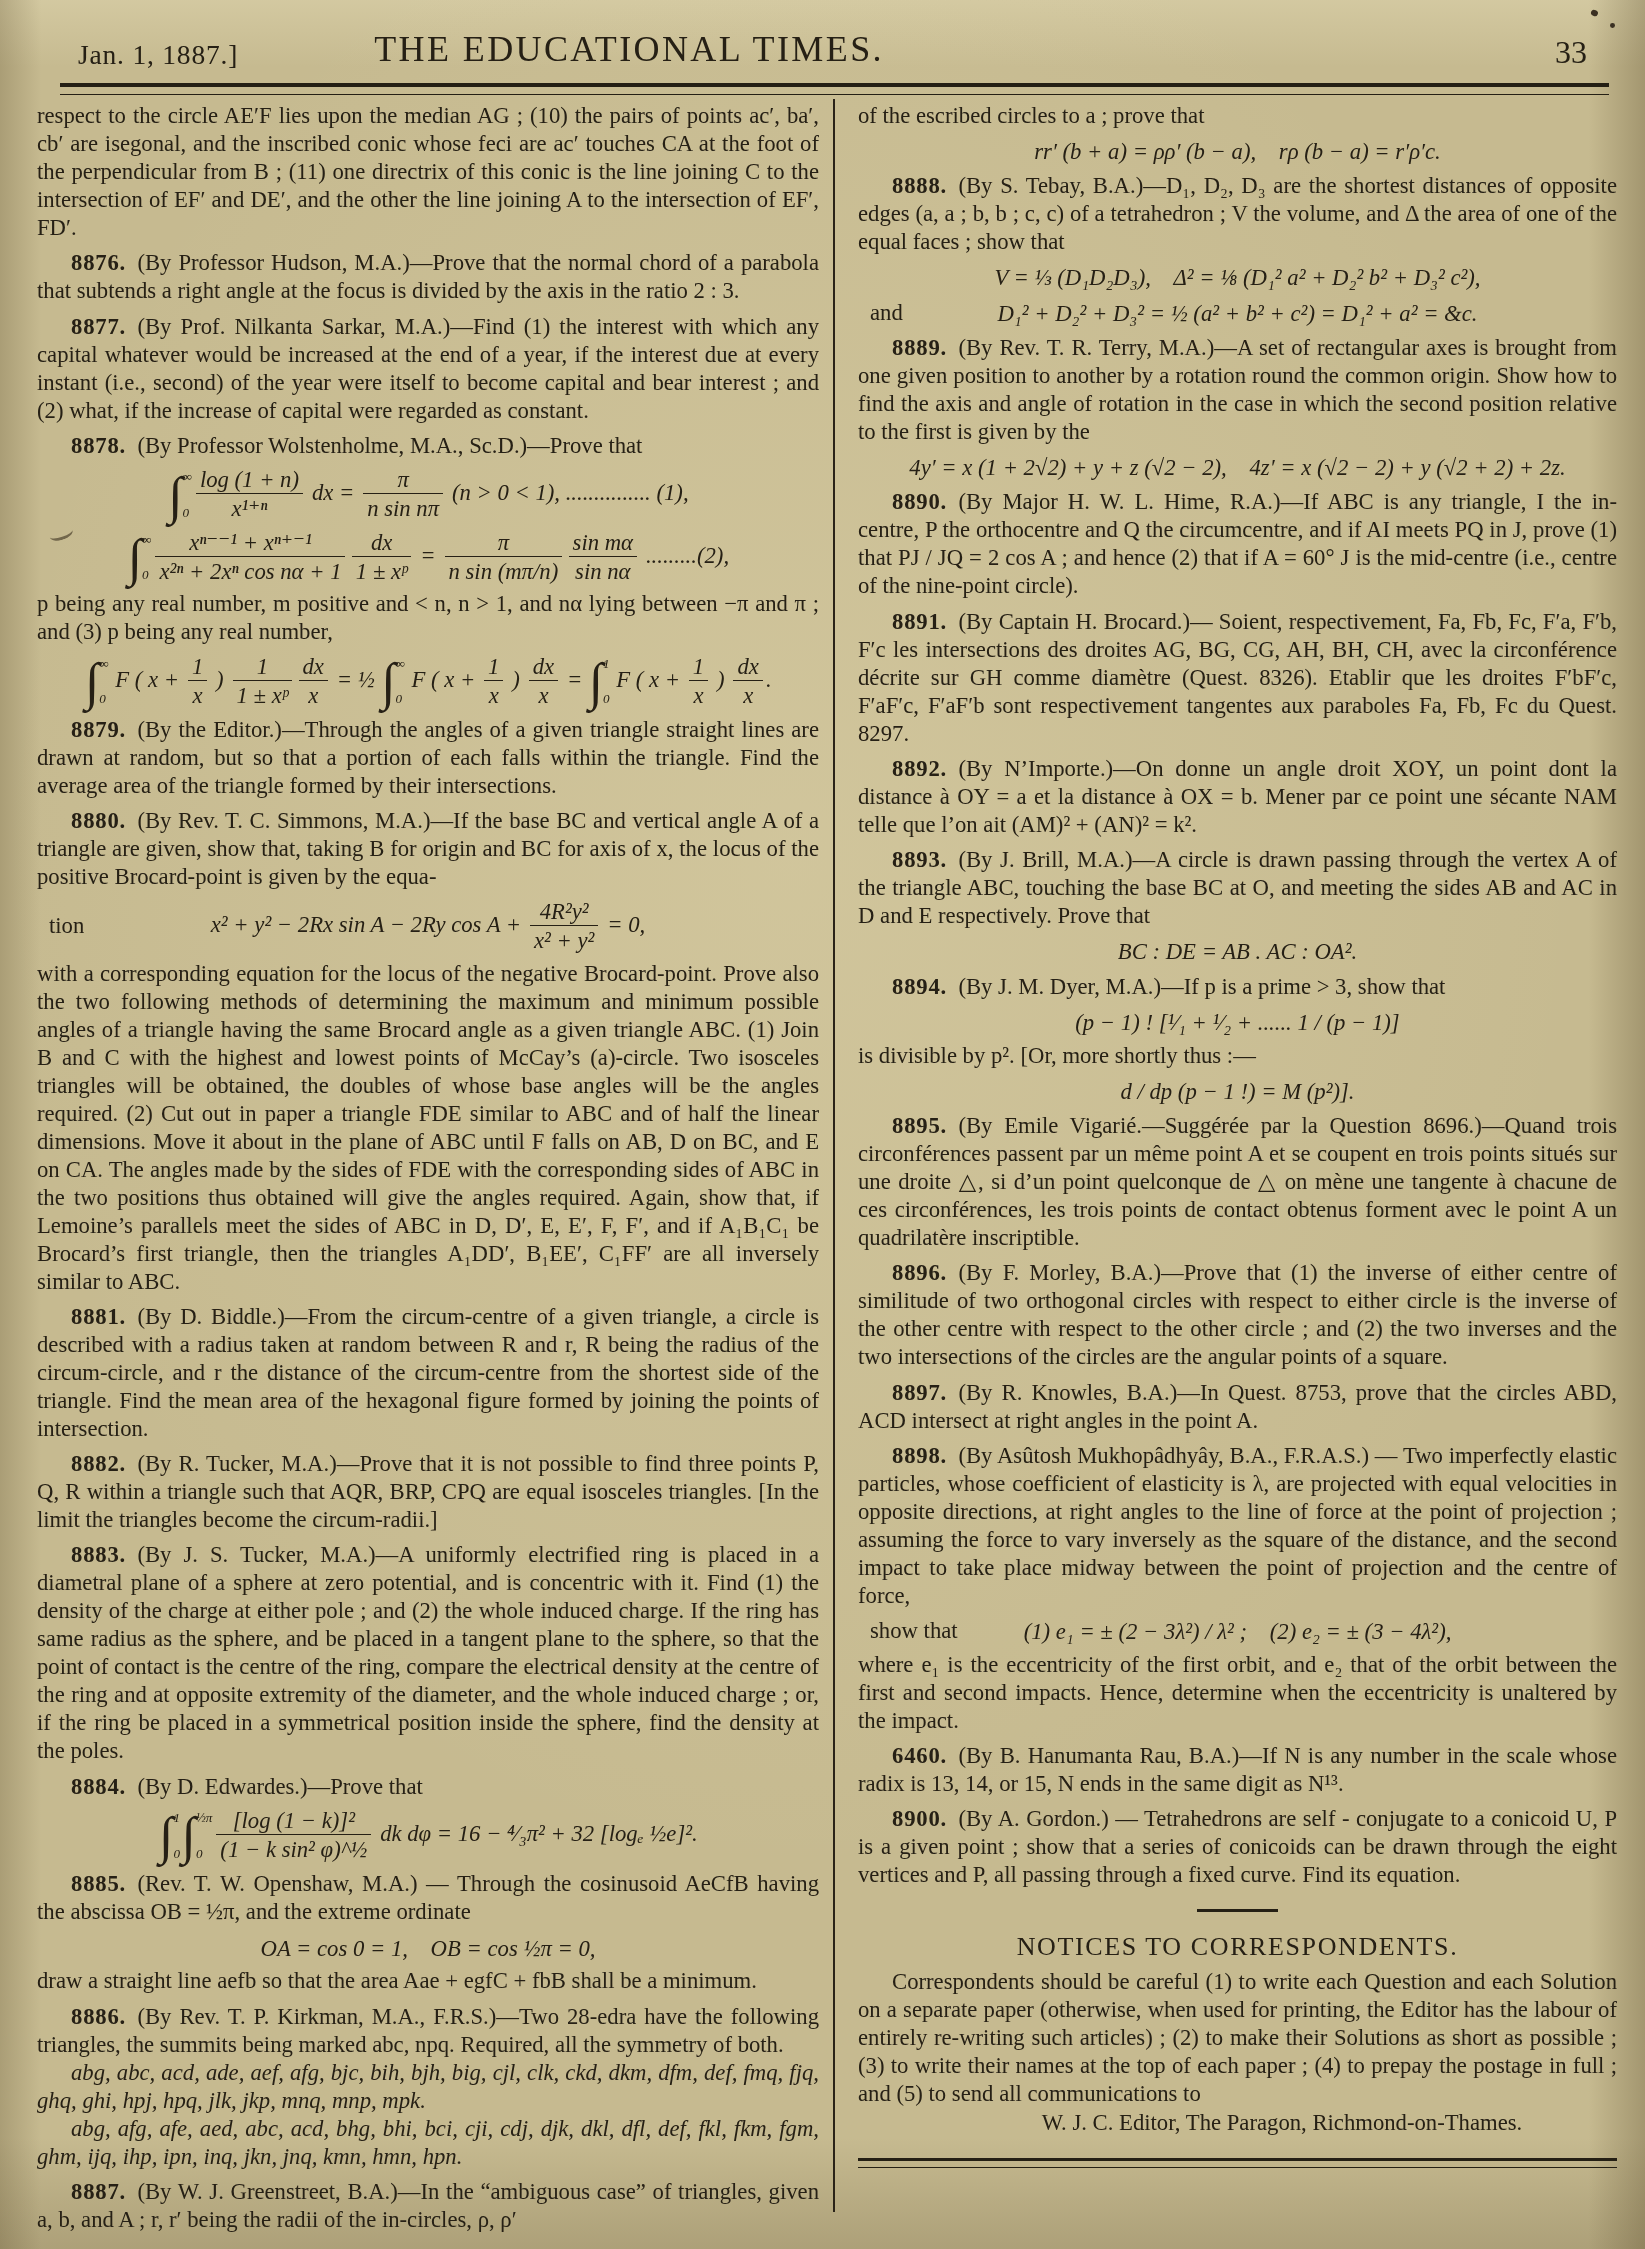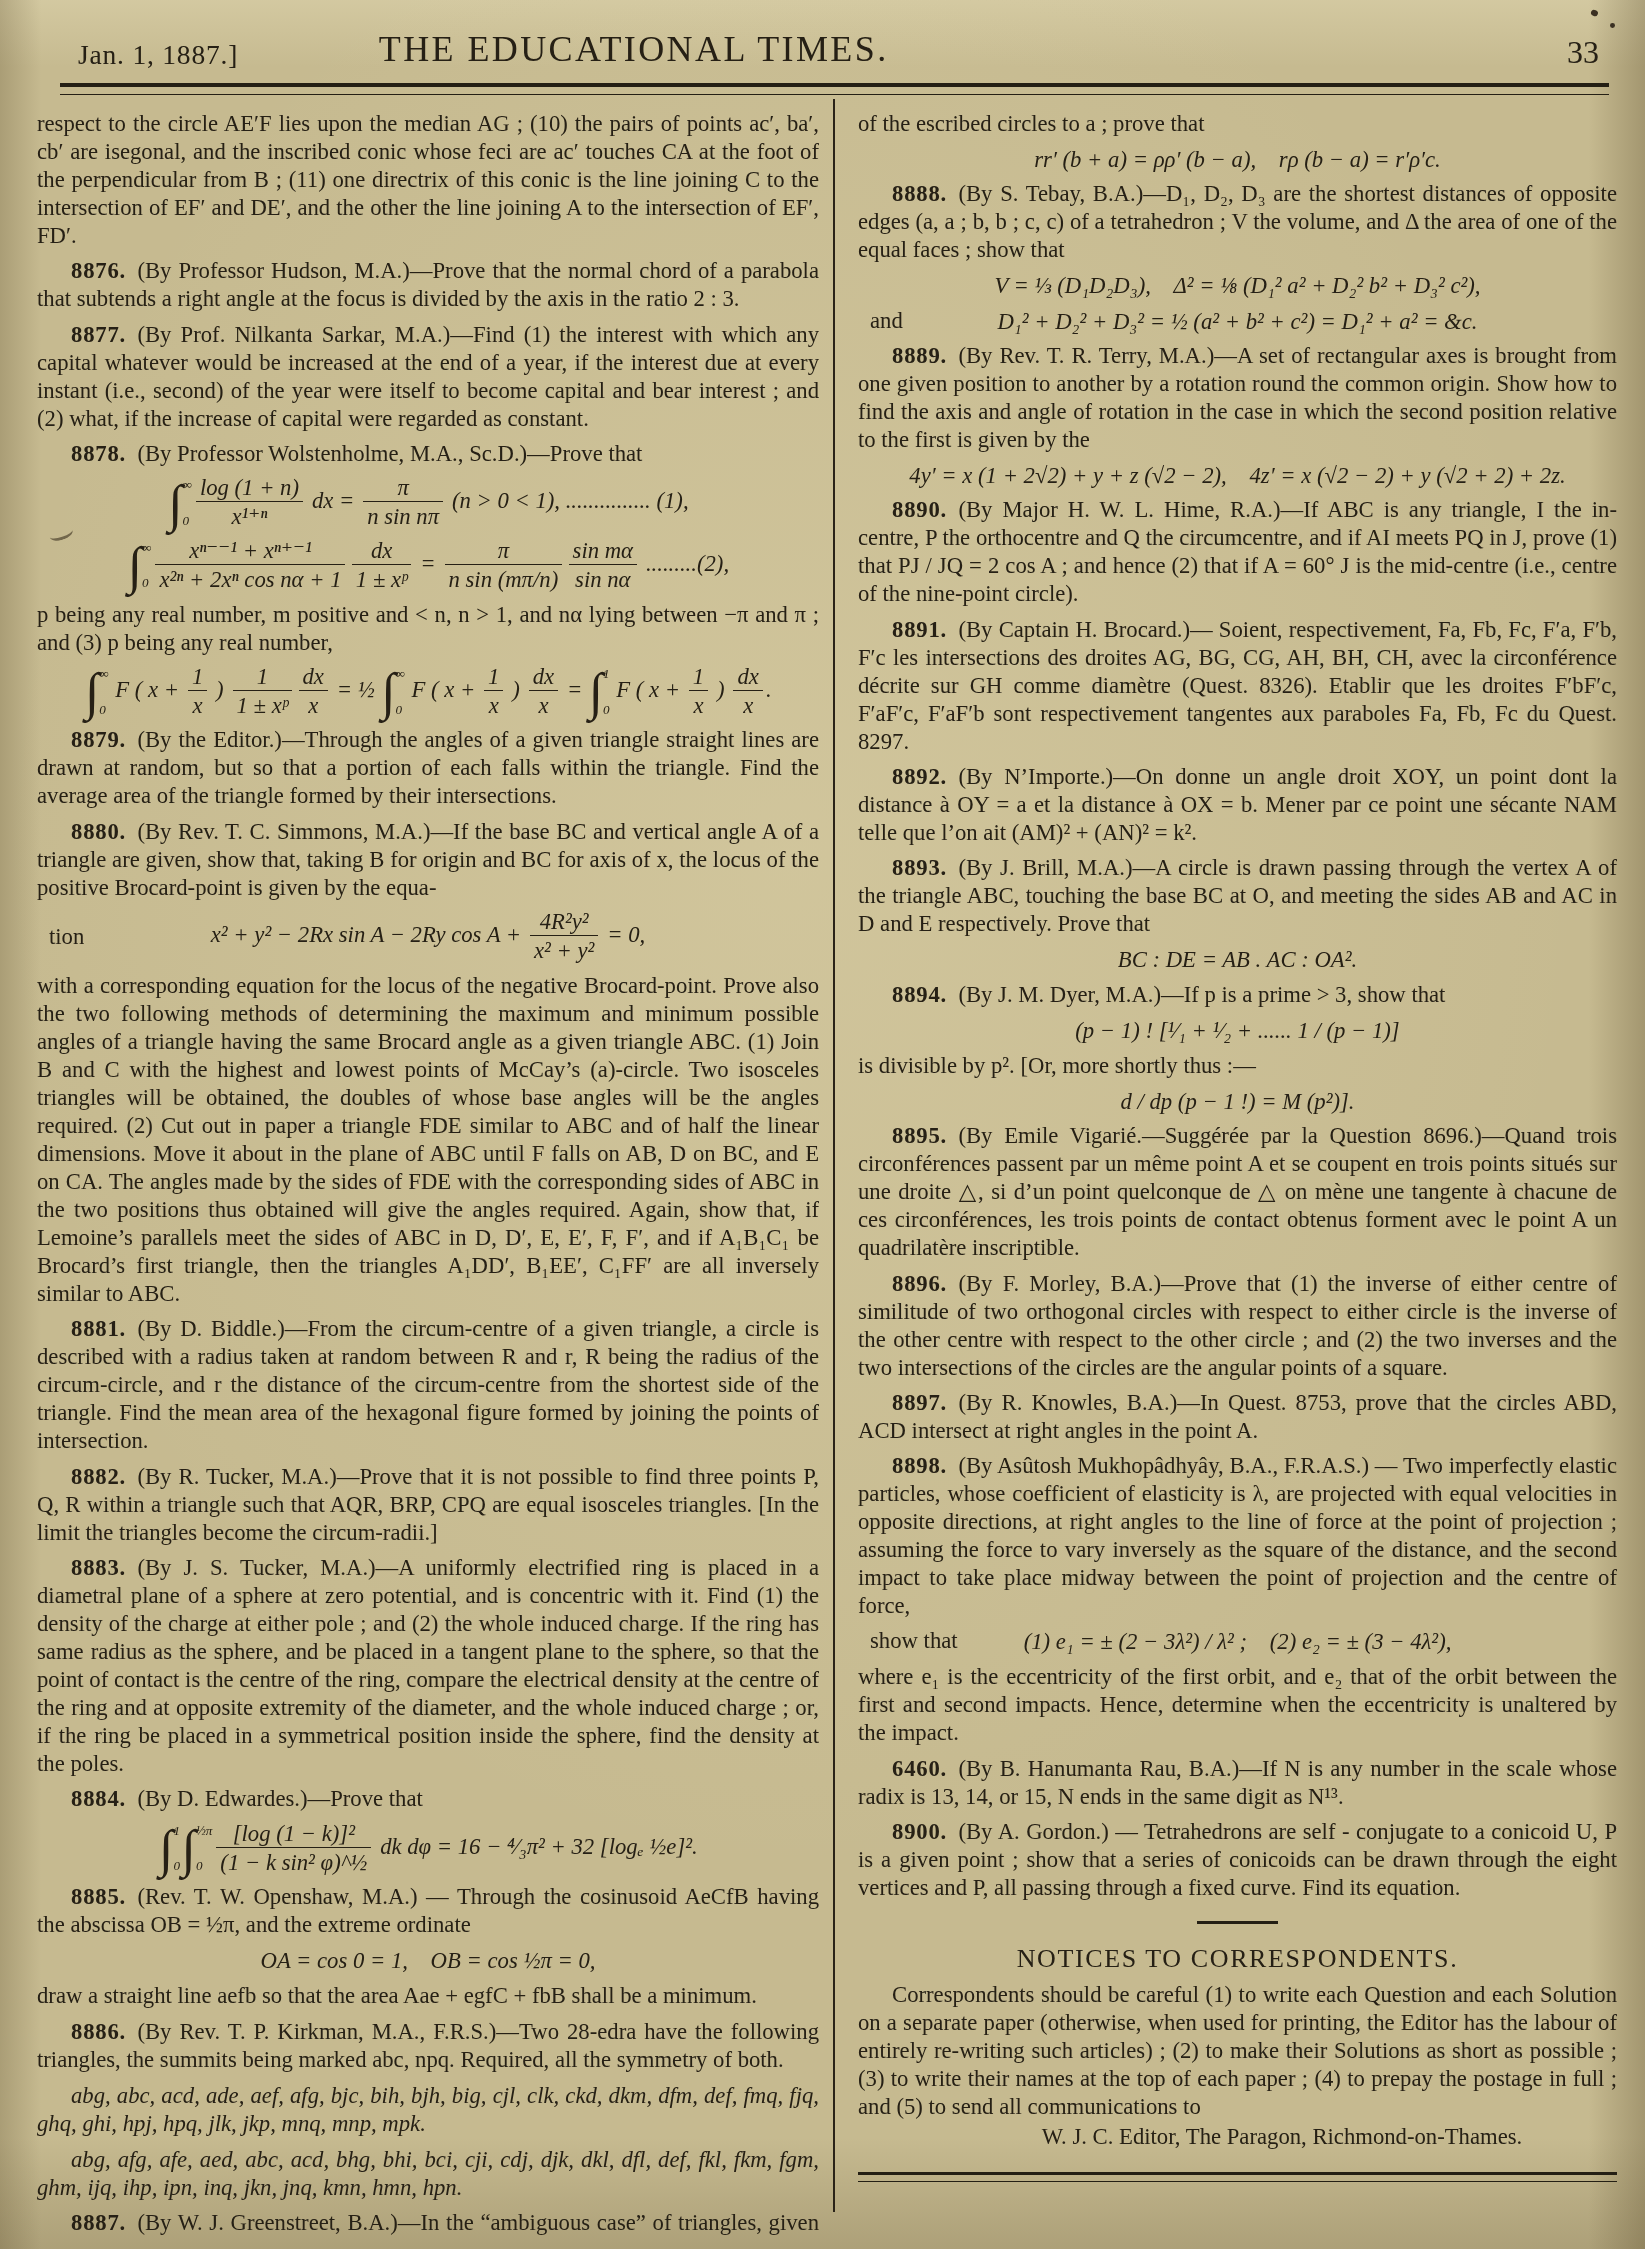--- a/index.html
+++ b/index.html
@@ -11,38 +11,38 @@
   .page{
     position:relative;width:1646px;height:2250px;overflow:hidden;
     color:#262015;
     background:
       radial-gradient(ellipse 1133px 1456px at 48% 38%, rgba(240,230,190,.25), rgba(240,230,190,0) 70%),
       linear-gradient(90deg, rgba(70,55,25,.22) 0%, rgba(70,55,25,0) 2.5%, rgba(70,55,25,0) 96.5%, rgba(70,55,25,.28) 100%),
       linear-gradient(180deg, rgba(250,244,210,.25) 0%, rgba(70,55,25,0) 3%, rgba(70,55,25,0) 95%, rgba(70,55,25,.20) 100%),
       #c6ba90;
   }
   
-  .header{position:absolute;top:27.5px;left:0;right:0;height:50px;}
+  .header{position:absolute;top:27.5px;left:0;right:12px;height:50px;}
   .date{position:absolute;left:78px;top:11.3px;font-size:27.5px;letter-spacing:0.8px;}
   .title{position:absolute;left:38.5%;top:0;transform:translateX(-50%);
          font-size:36px;letter-spacing:2.4px;white-space:nowrap;}
   .pageno{position:absolute;right:47px;top:6.5px;font-size:32px;}
   .hrule{position:absolute;top:83px;left:60px;right:37px;height:6.5px;
          border-top:4px solid #241f14;border-bottom:1.6px solid #241f14;}
   
   .col{position:absolute;top:102px;height:2140px;overflow:hidden;
        font-size:22.7px;line-height:28px;text-align:justify;}
   .col-left{left:37px;width:782px;}
   .col-right{left:858px;width:759px;}
   .divider{position:absolute;left:833px;top:99px;width:2.4px;height:2113px;background:#2a2318;}
   
   p{margin:0;}
   .prob{margin-top:7.3px;text-indent:34px;}
   .pnum{font-weight:bold;letter-spacing:0.8px;}
-  .cont{margin-top:8px;}
+  .cont{margin-top:0;}
   .ind{text-indent:34px;}
   .it{font-style:italic;}
   .formula{position:relative;text-align:center;font-style:italic;
            margin:7.3px 0 5.7px;line-height:1.15;}
   .flabel{position:absolute;left:12px;top:50%;transform:translateY(-50%);
           font-style:normal;}
   .fbody{display:inline-block;vertical-align:middle;}
   .frac{display:inline-block;vertical-align:middle;text-align:center;margin:0 3.2px;}
   .fn{display:block;padding:0 4px;line-height:1.15;}
   .fd{display:block;border-top:1.6px solid #262015;padding:0.8px 4px 0;line-height:1.2;}

